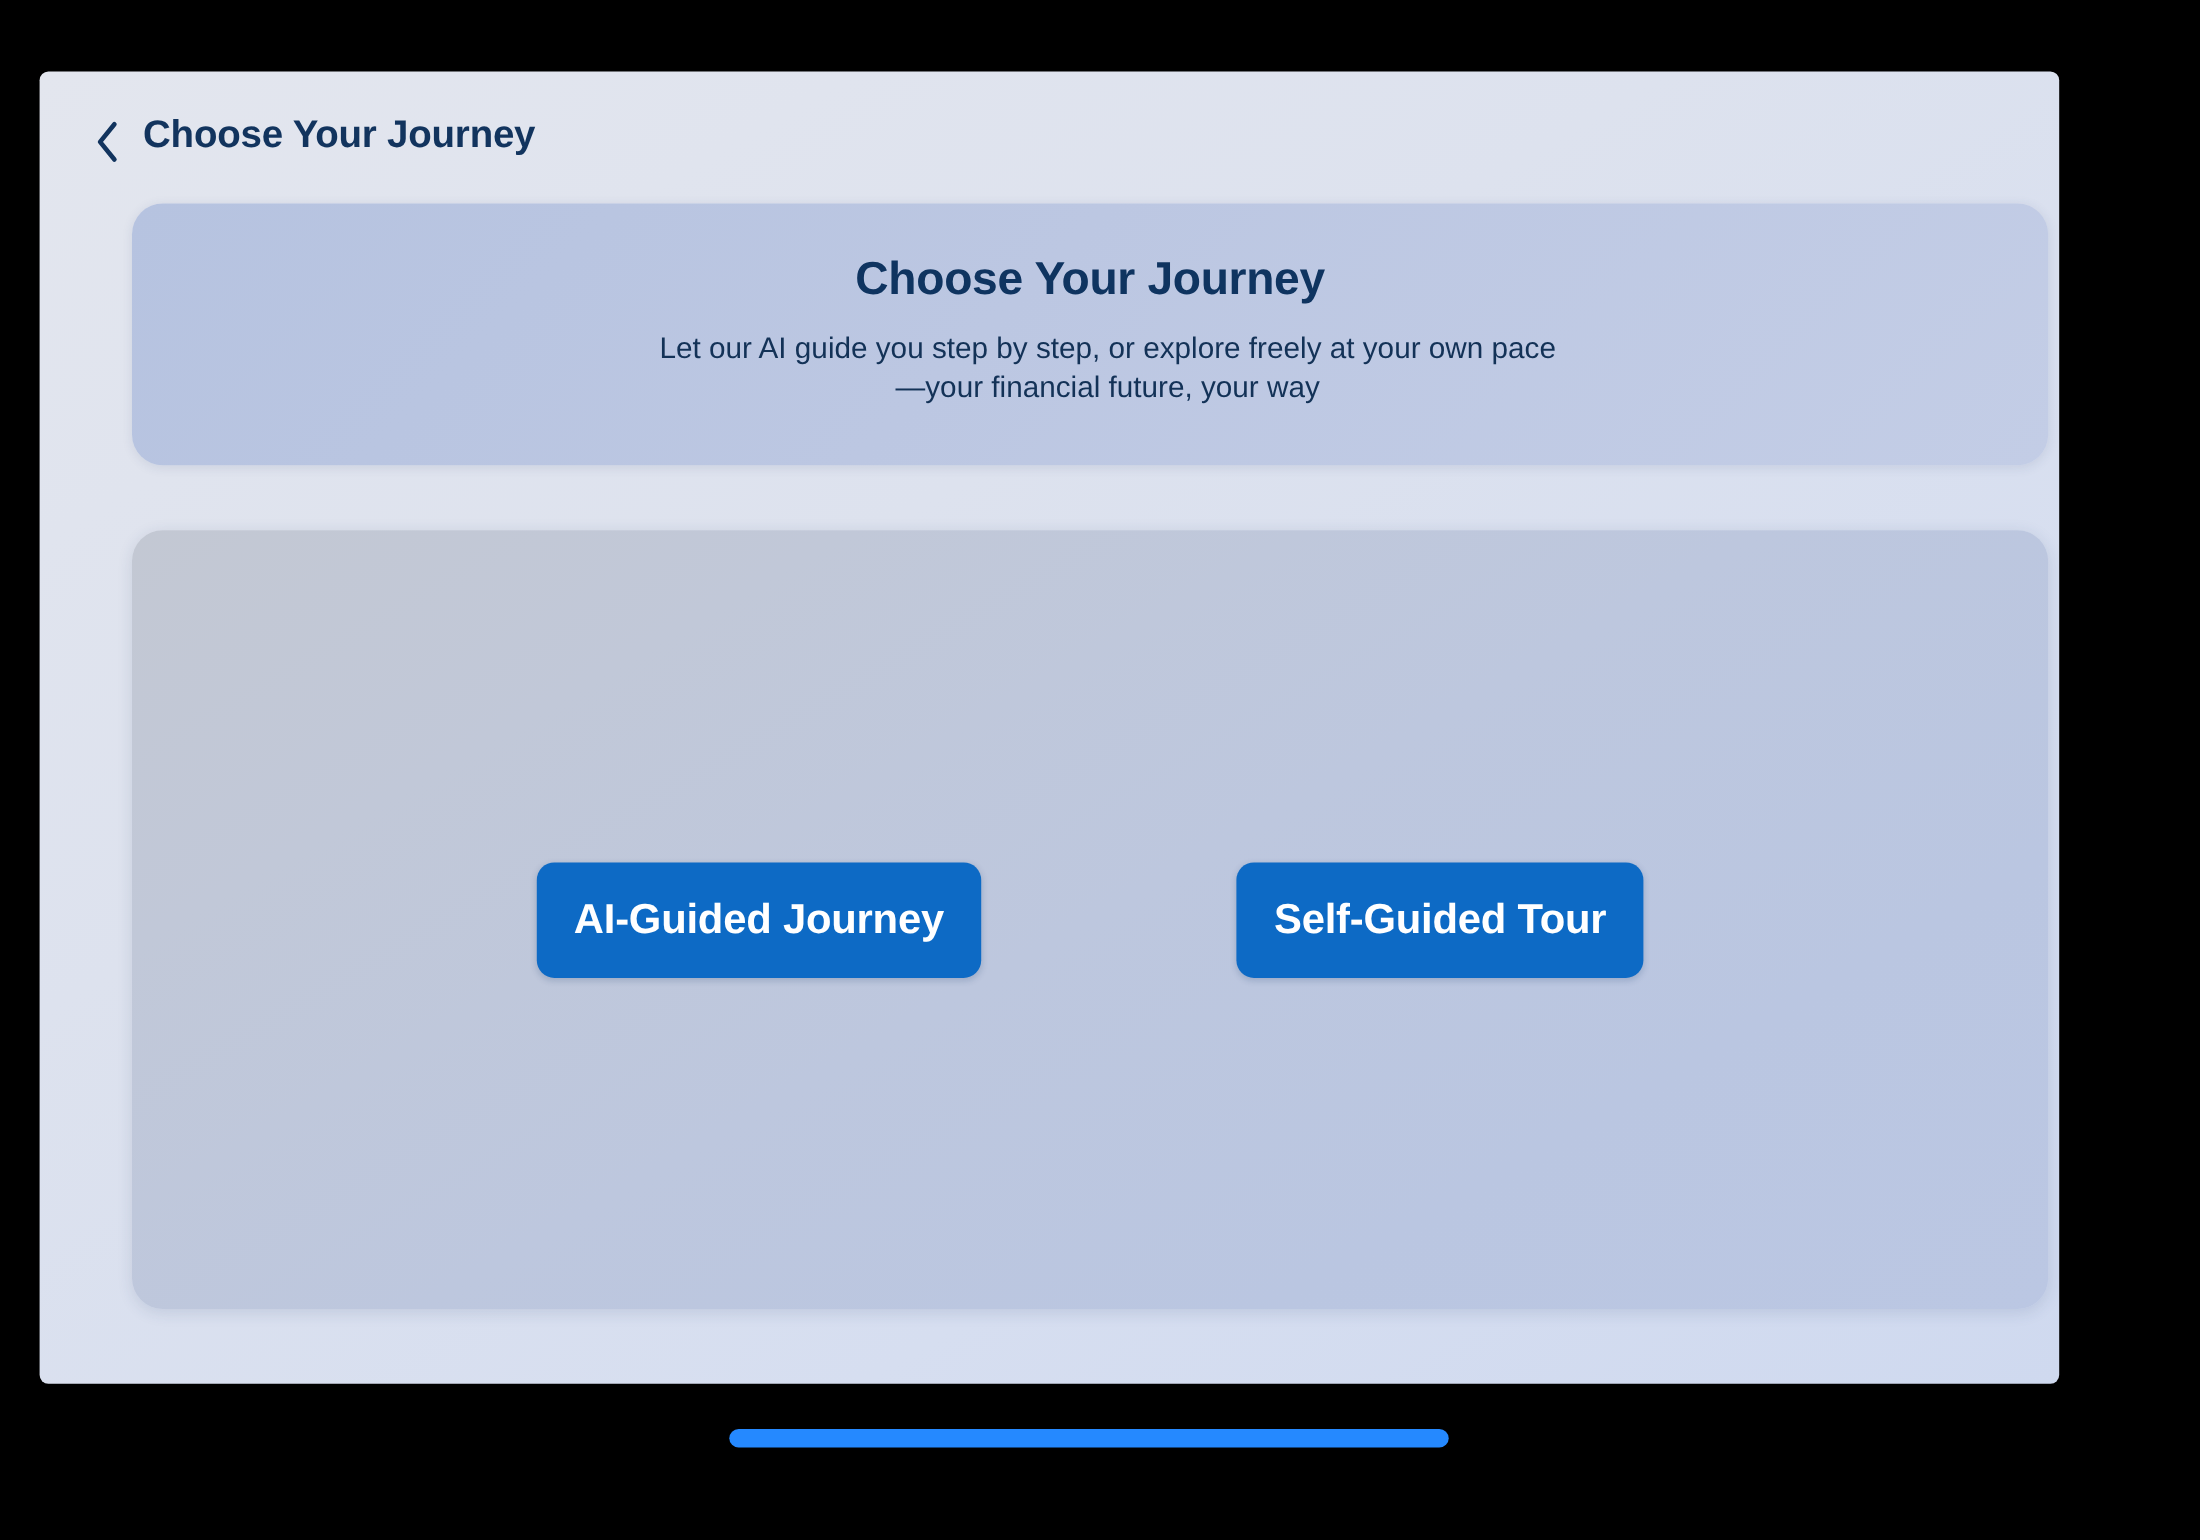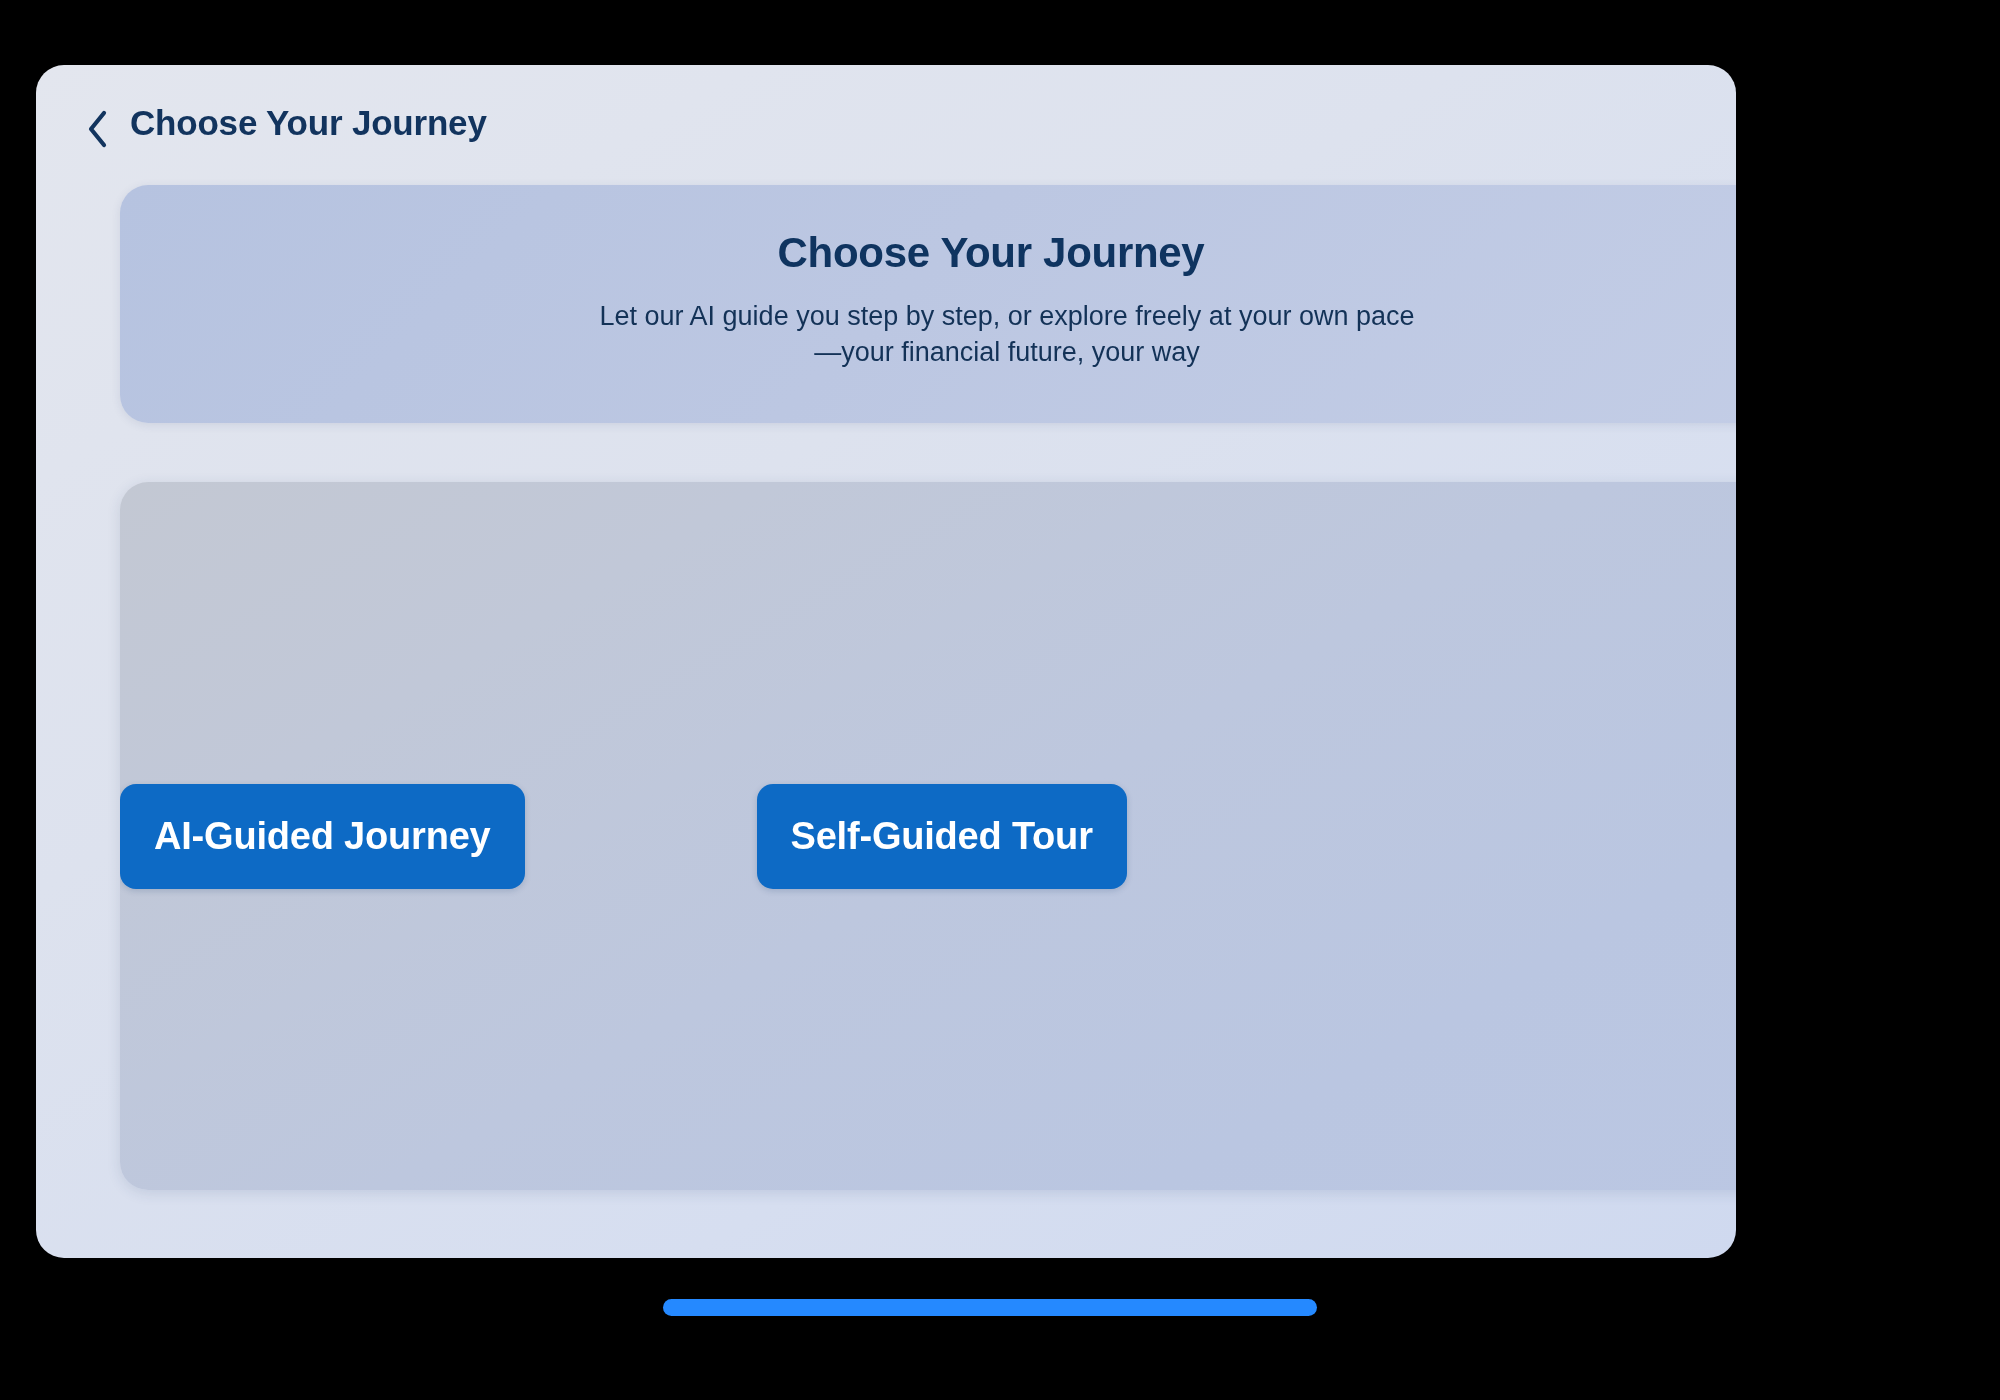--- a/index.html
+++ b/index.html
@@ -17,23 +17,23 @@
     width: 2000px;
     height: 1400px;
     background: #000000;
   }
 
   
   #device-frame {
     position: absolute;
     left: 36px;
     top: 65px;
-    width: 1700px;
+    width: 1836px;
     height: 1193px;
-    border-radius: 28px;
+    border-radius: 8px;
     background: linear-gradient(150deg, #e3e6ee 0%, #dde2ee 38%, #d6def0 72%, #cfd9ef 100%);
     overflow: hidden;
   }
 
   
   #header-bar {
     position: absolute;
     left: 0;
     top: 0;
     width: 100%;
@@ -127,20 +127,21 @@
   }
 
   #choice-row {
     position: absolute;
     left: 0;
     top: 0;
     width: 100%;
     height: 100%;
     display: flex;
     align-items: center;
+    justify-content: center;
     gap: 232px;
   }
 
   .choice-button {
     background: #0d6ac5;
     color: #ffffff;
     border: none;
     border-radius: 16px;
     font-family: "Liberation Sans", sans-serif;
     font-size: 38px;

